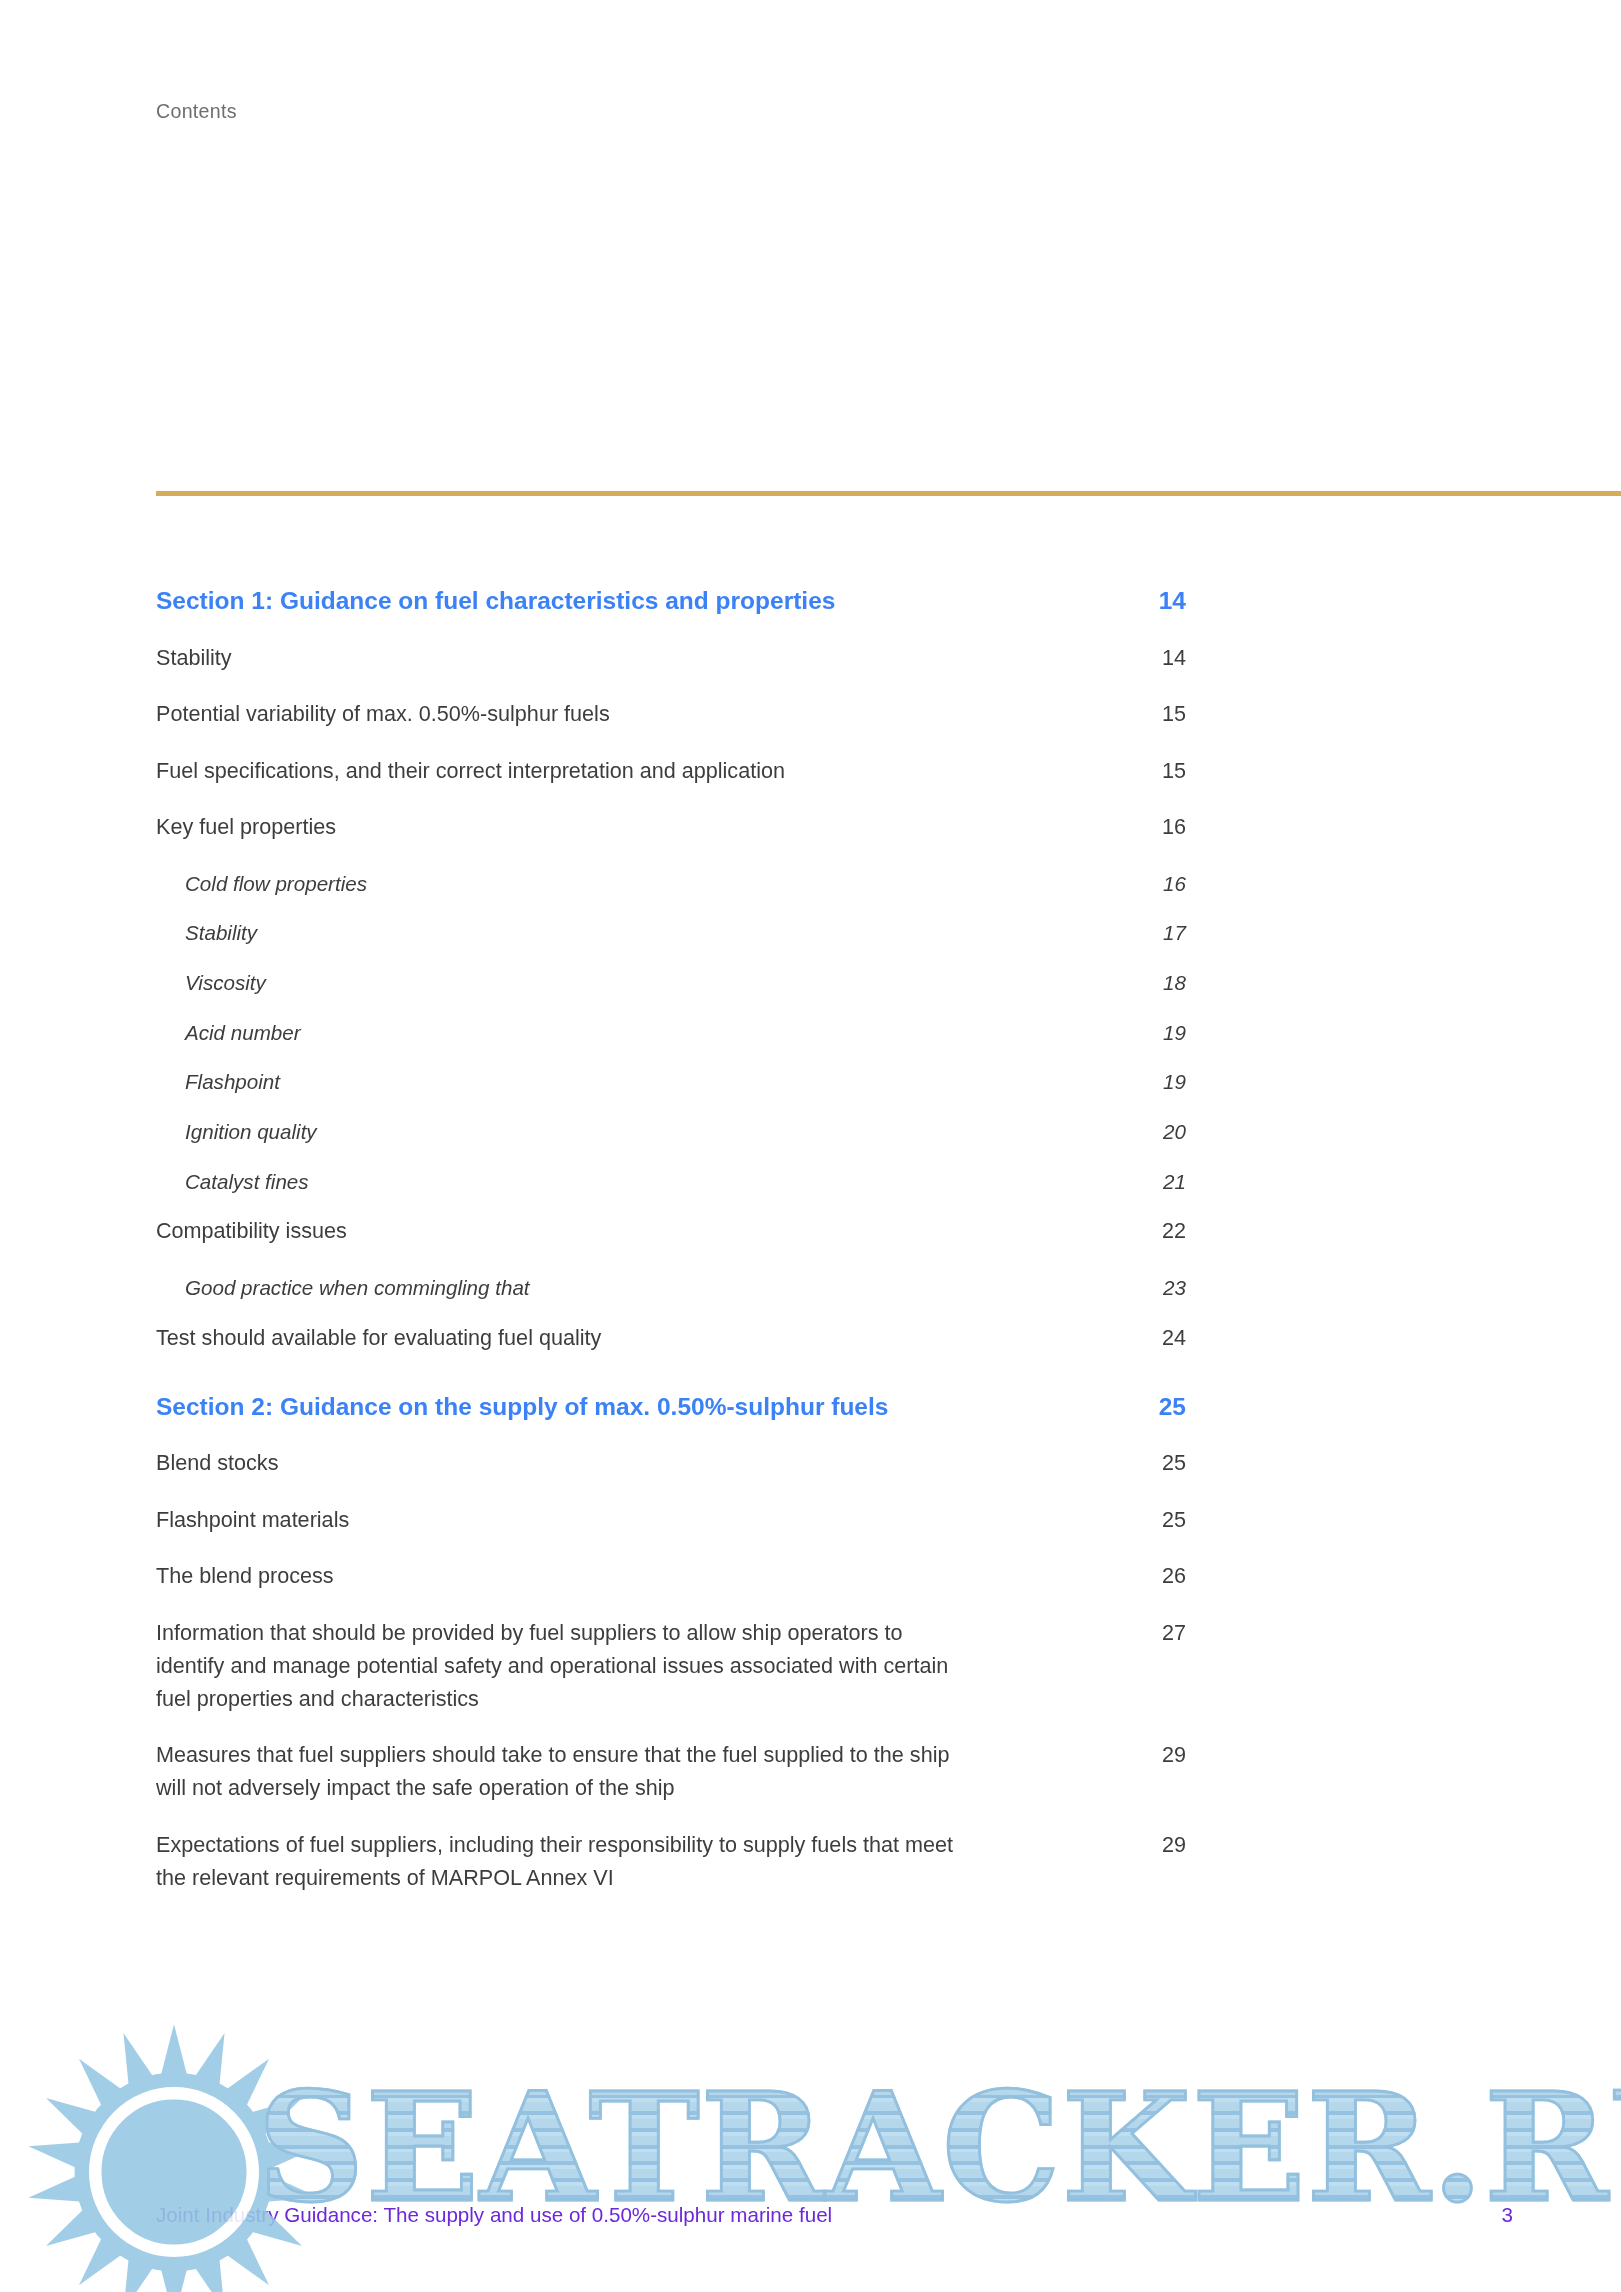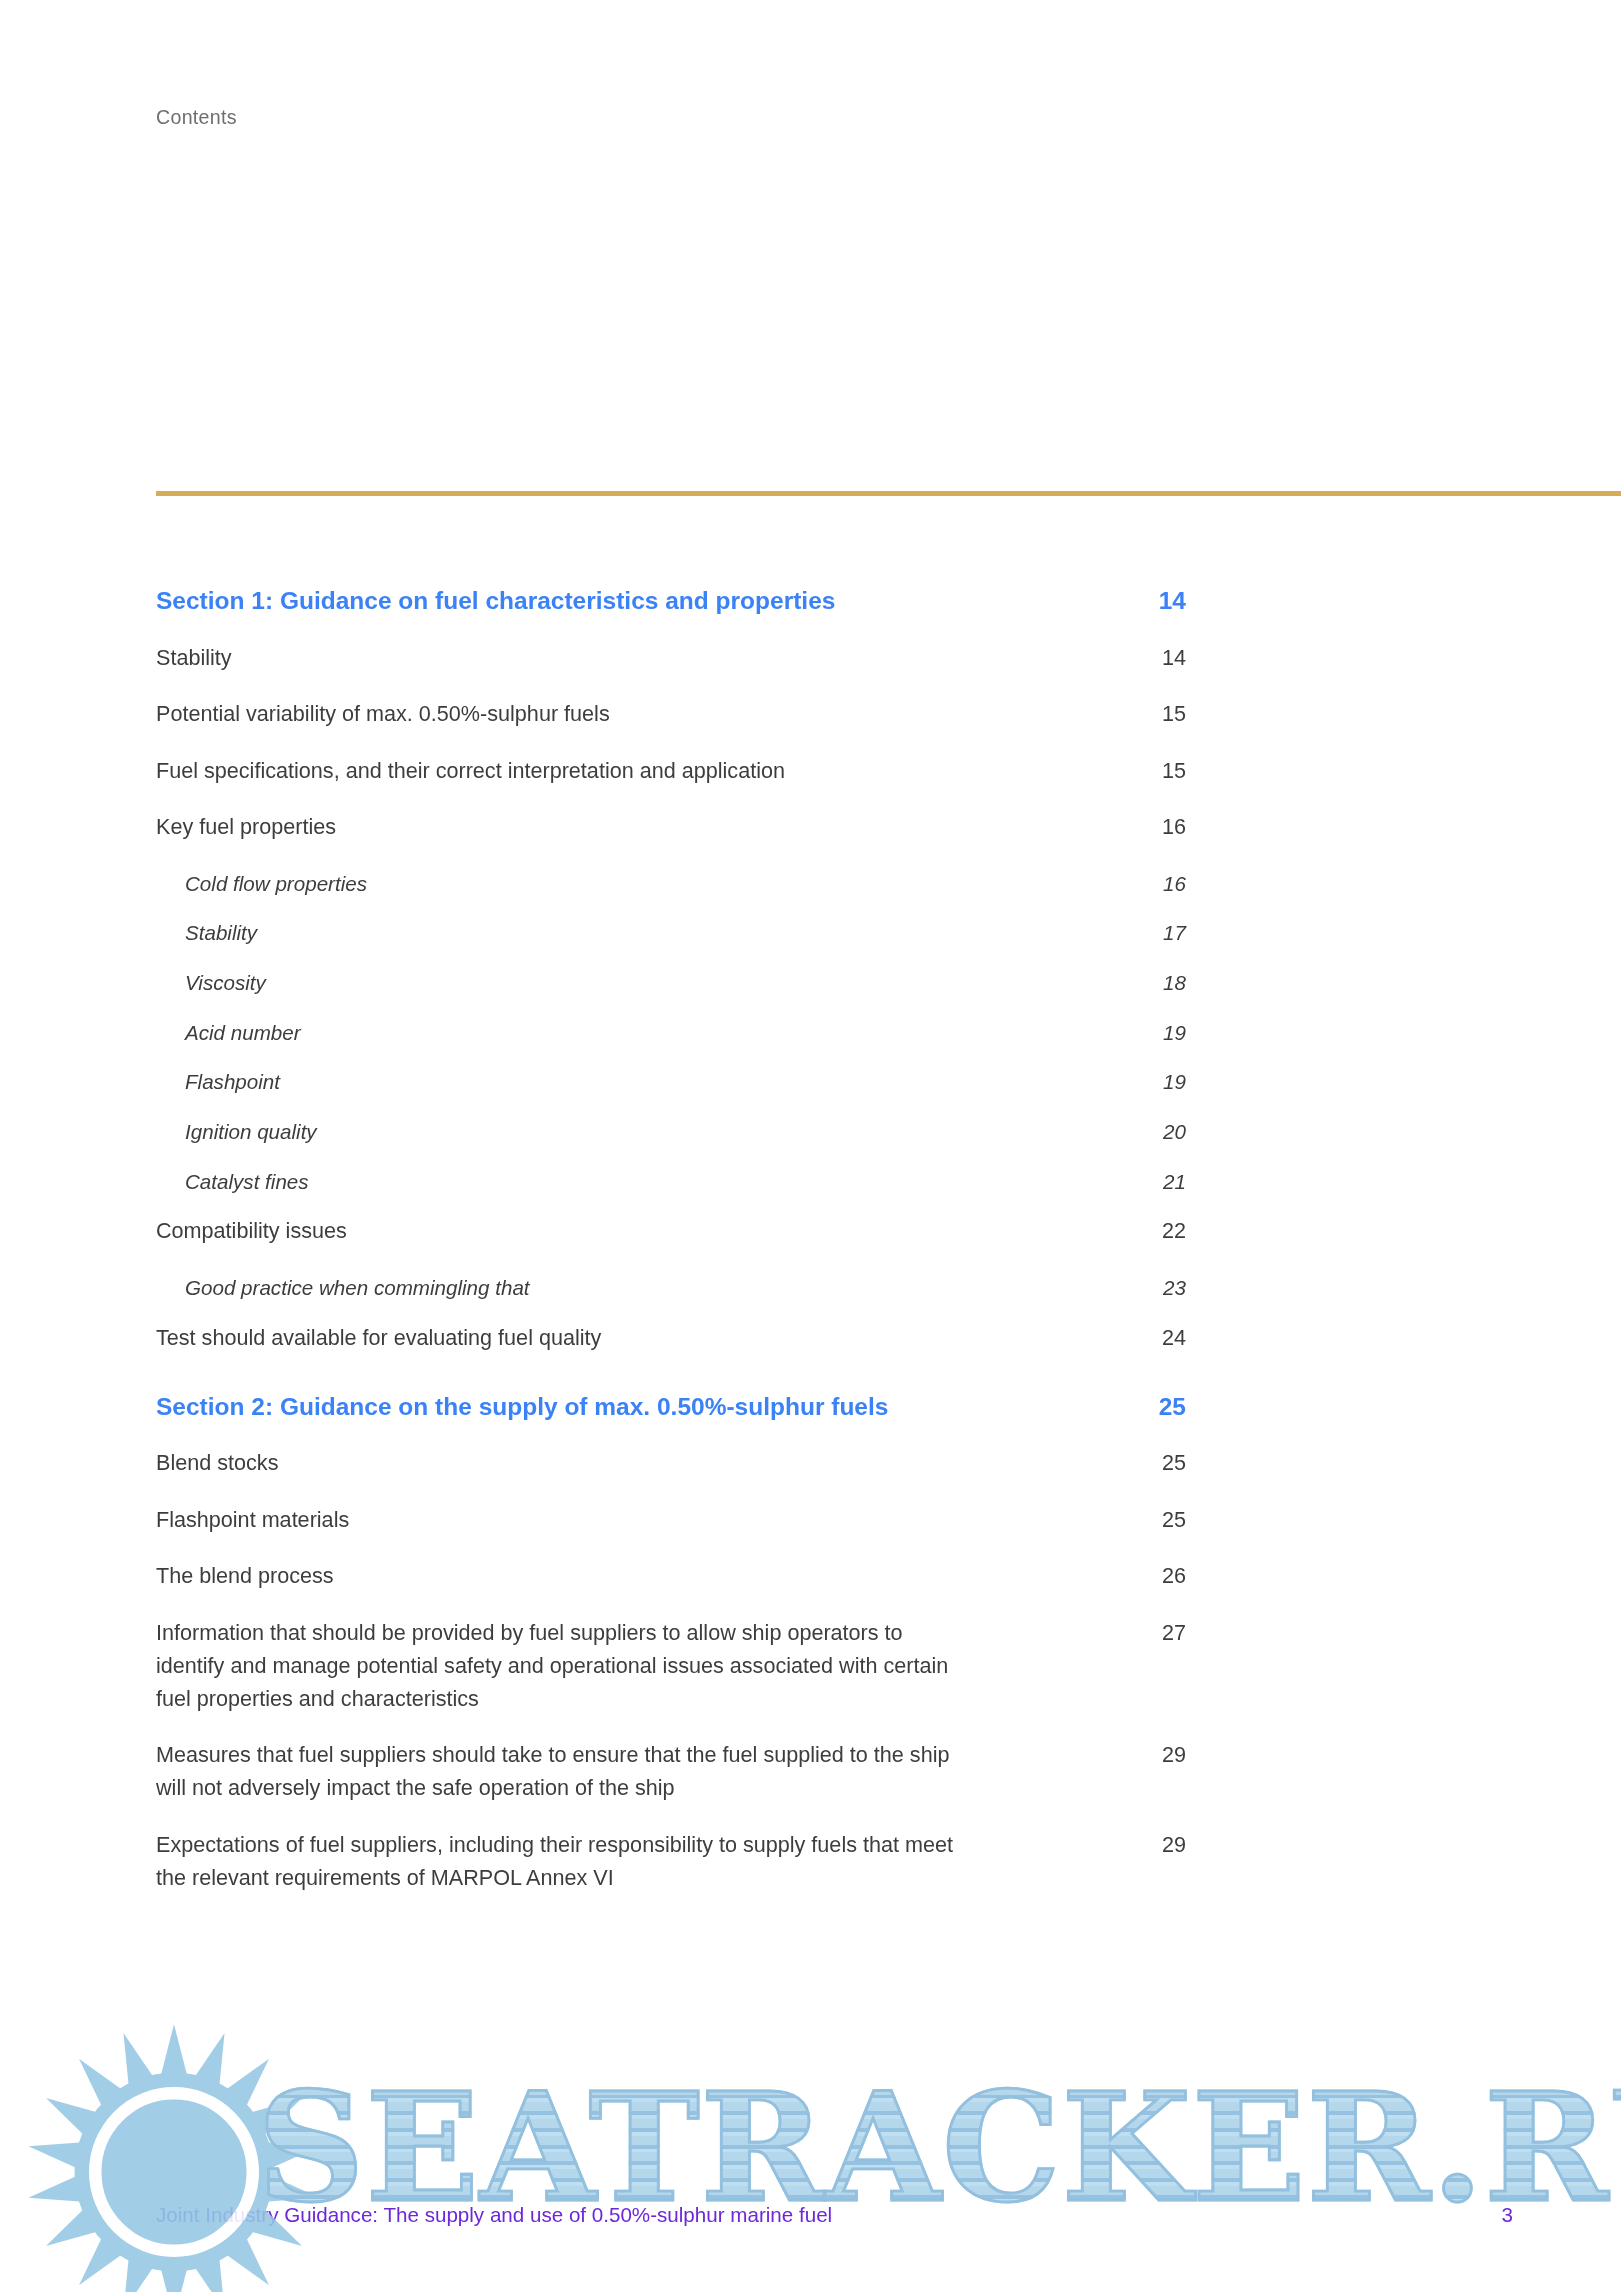--- a/index.html
+++ b/index.html
@@ -11,21 +11,21 @@
     width: 1621px;
     height: 2293px;
     margin: 0 auto;
     background: #ffffff;
     overflow: hidden;
   }
 
   .contents-label {
     position: absolute;
     left: 156px;
-    top: 106px;
+    top: 100px;
     font-size: 19.6px;
     color: #6e6e6e;
     letter-spacing: 0.3px;
   }
 
   .gold-rule {
     position: absolute;
     left: 156px;
     right: 0;
     top: 491px;

